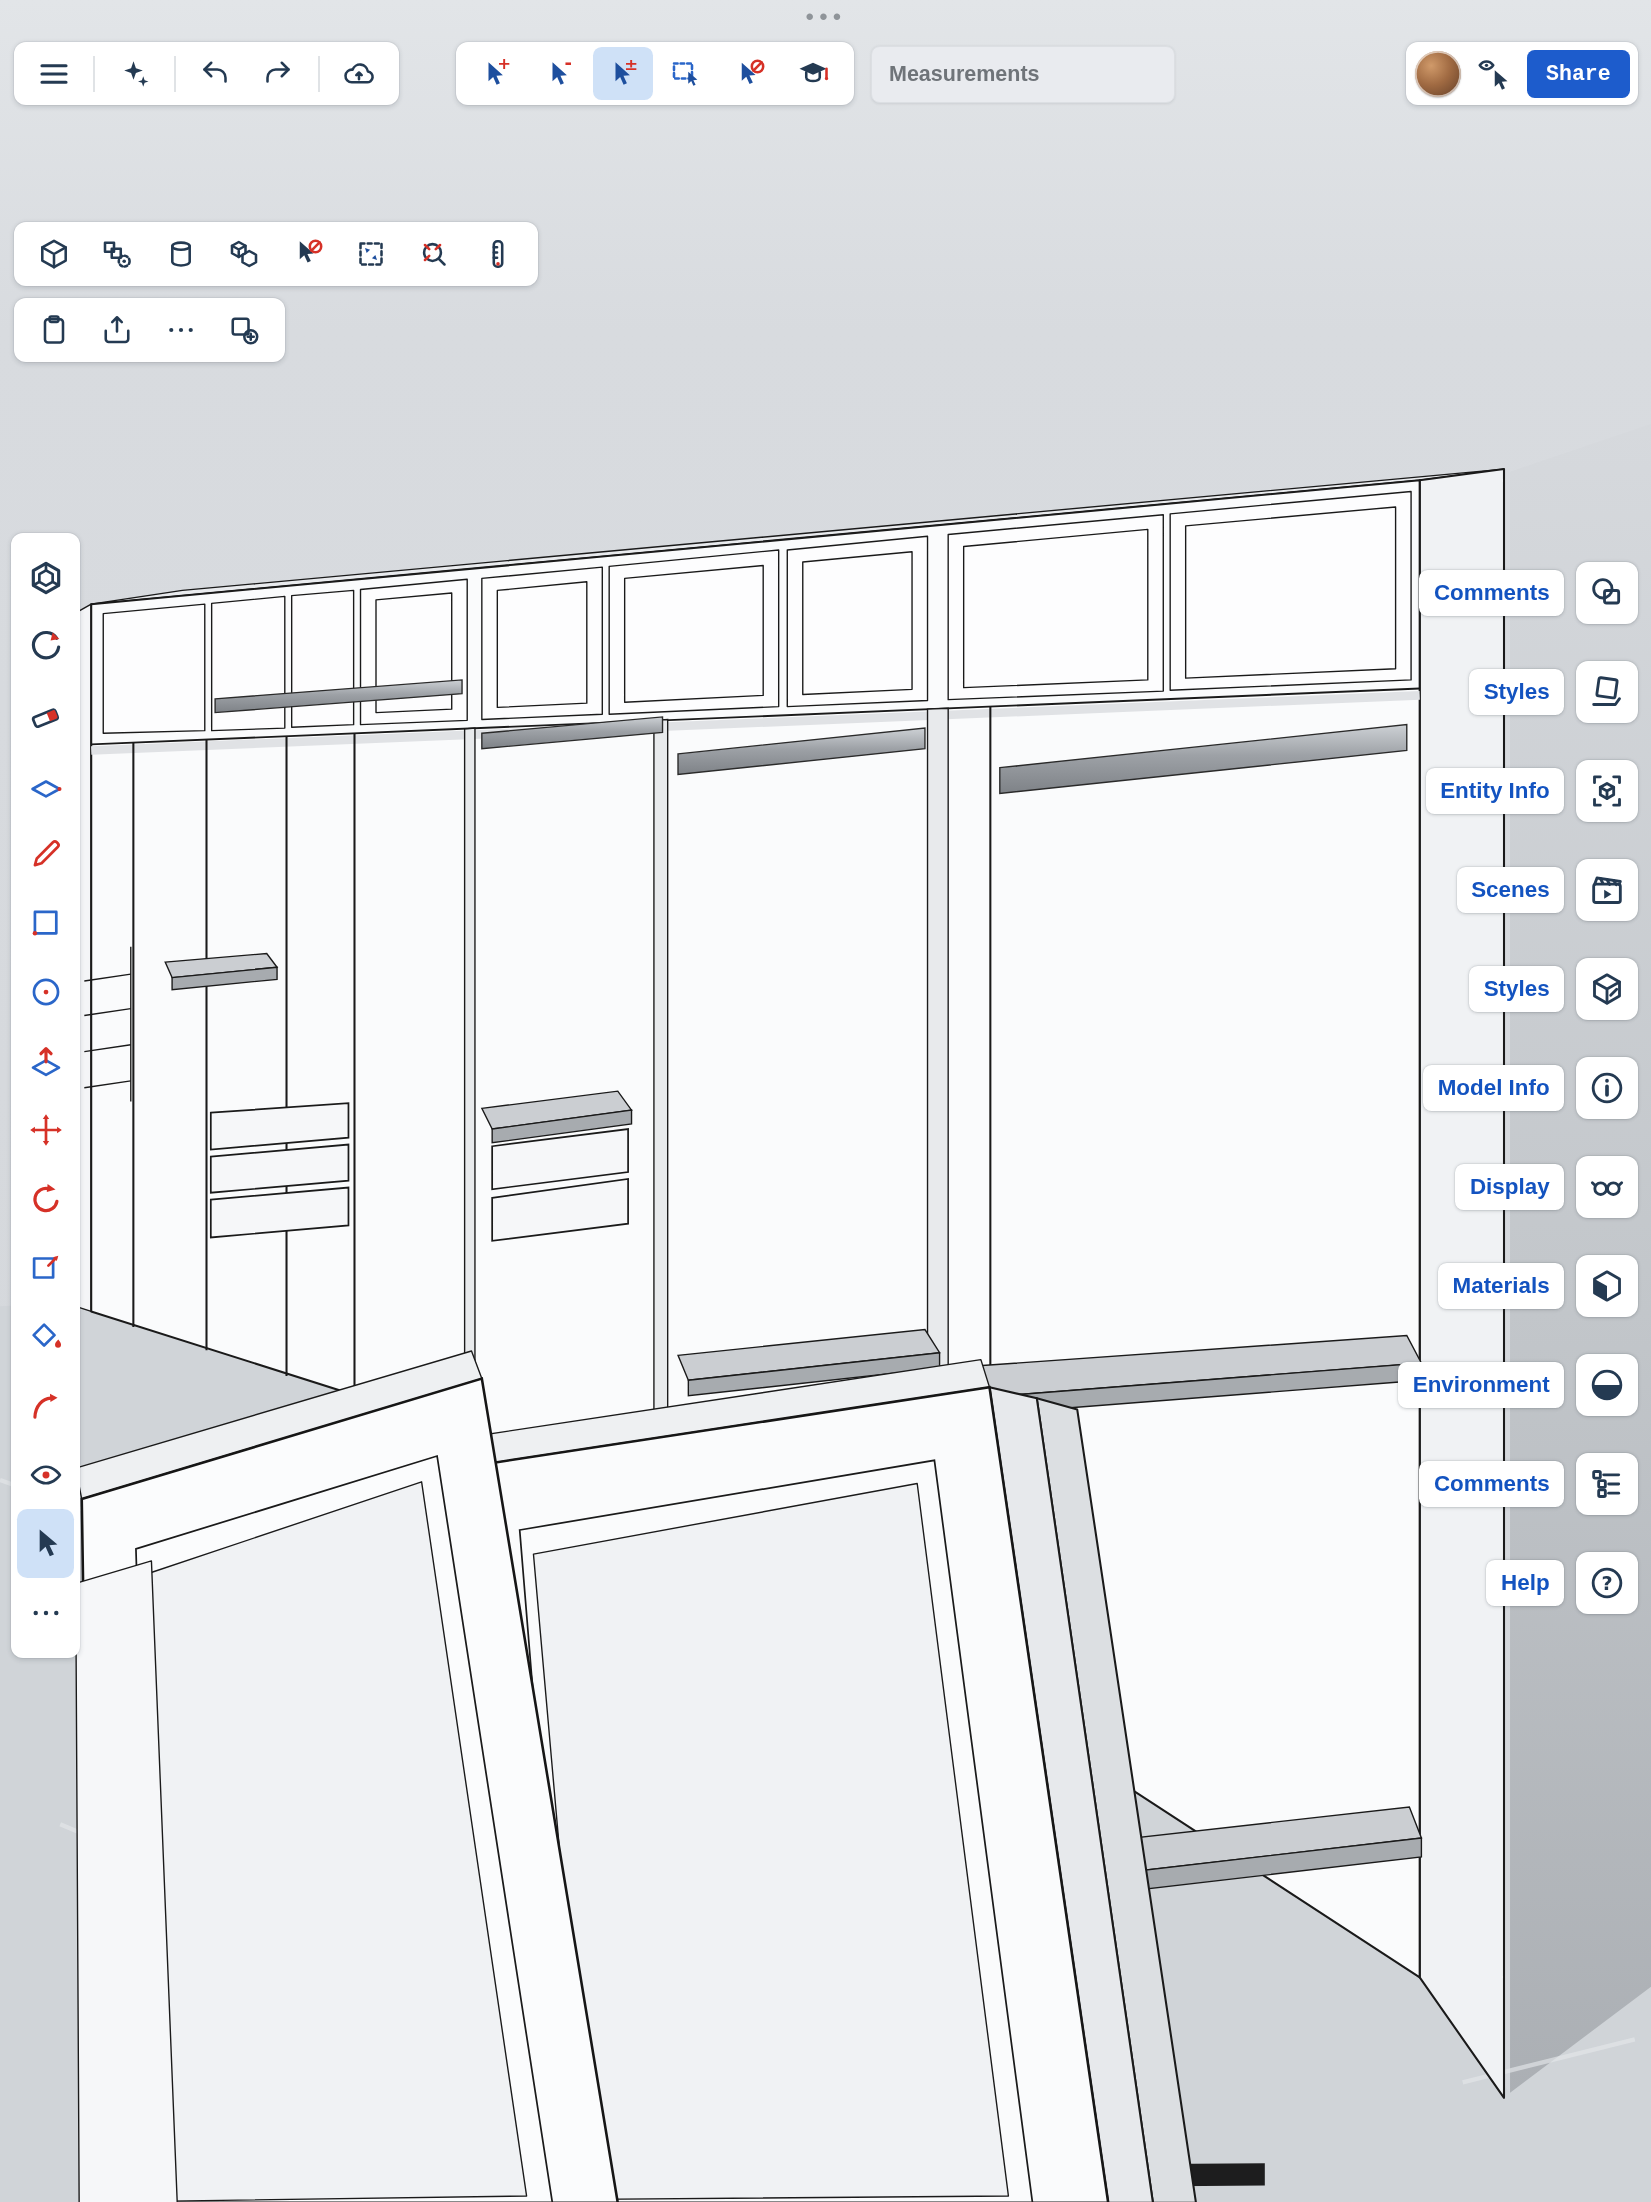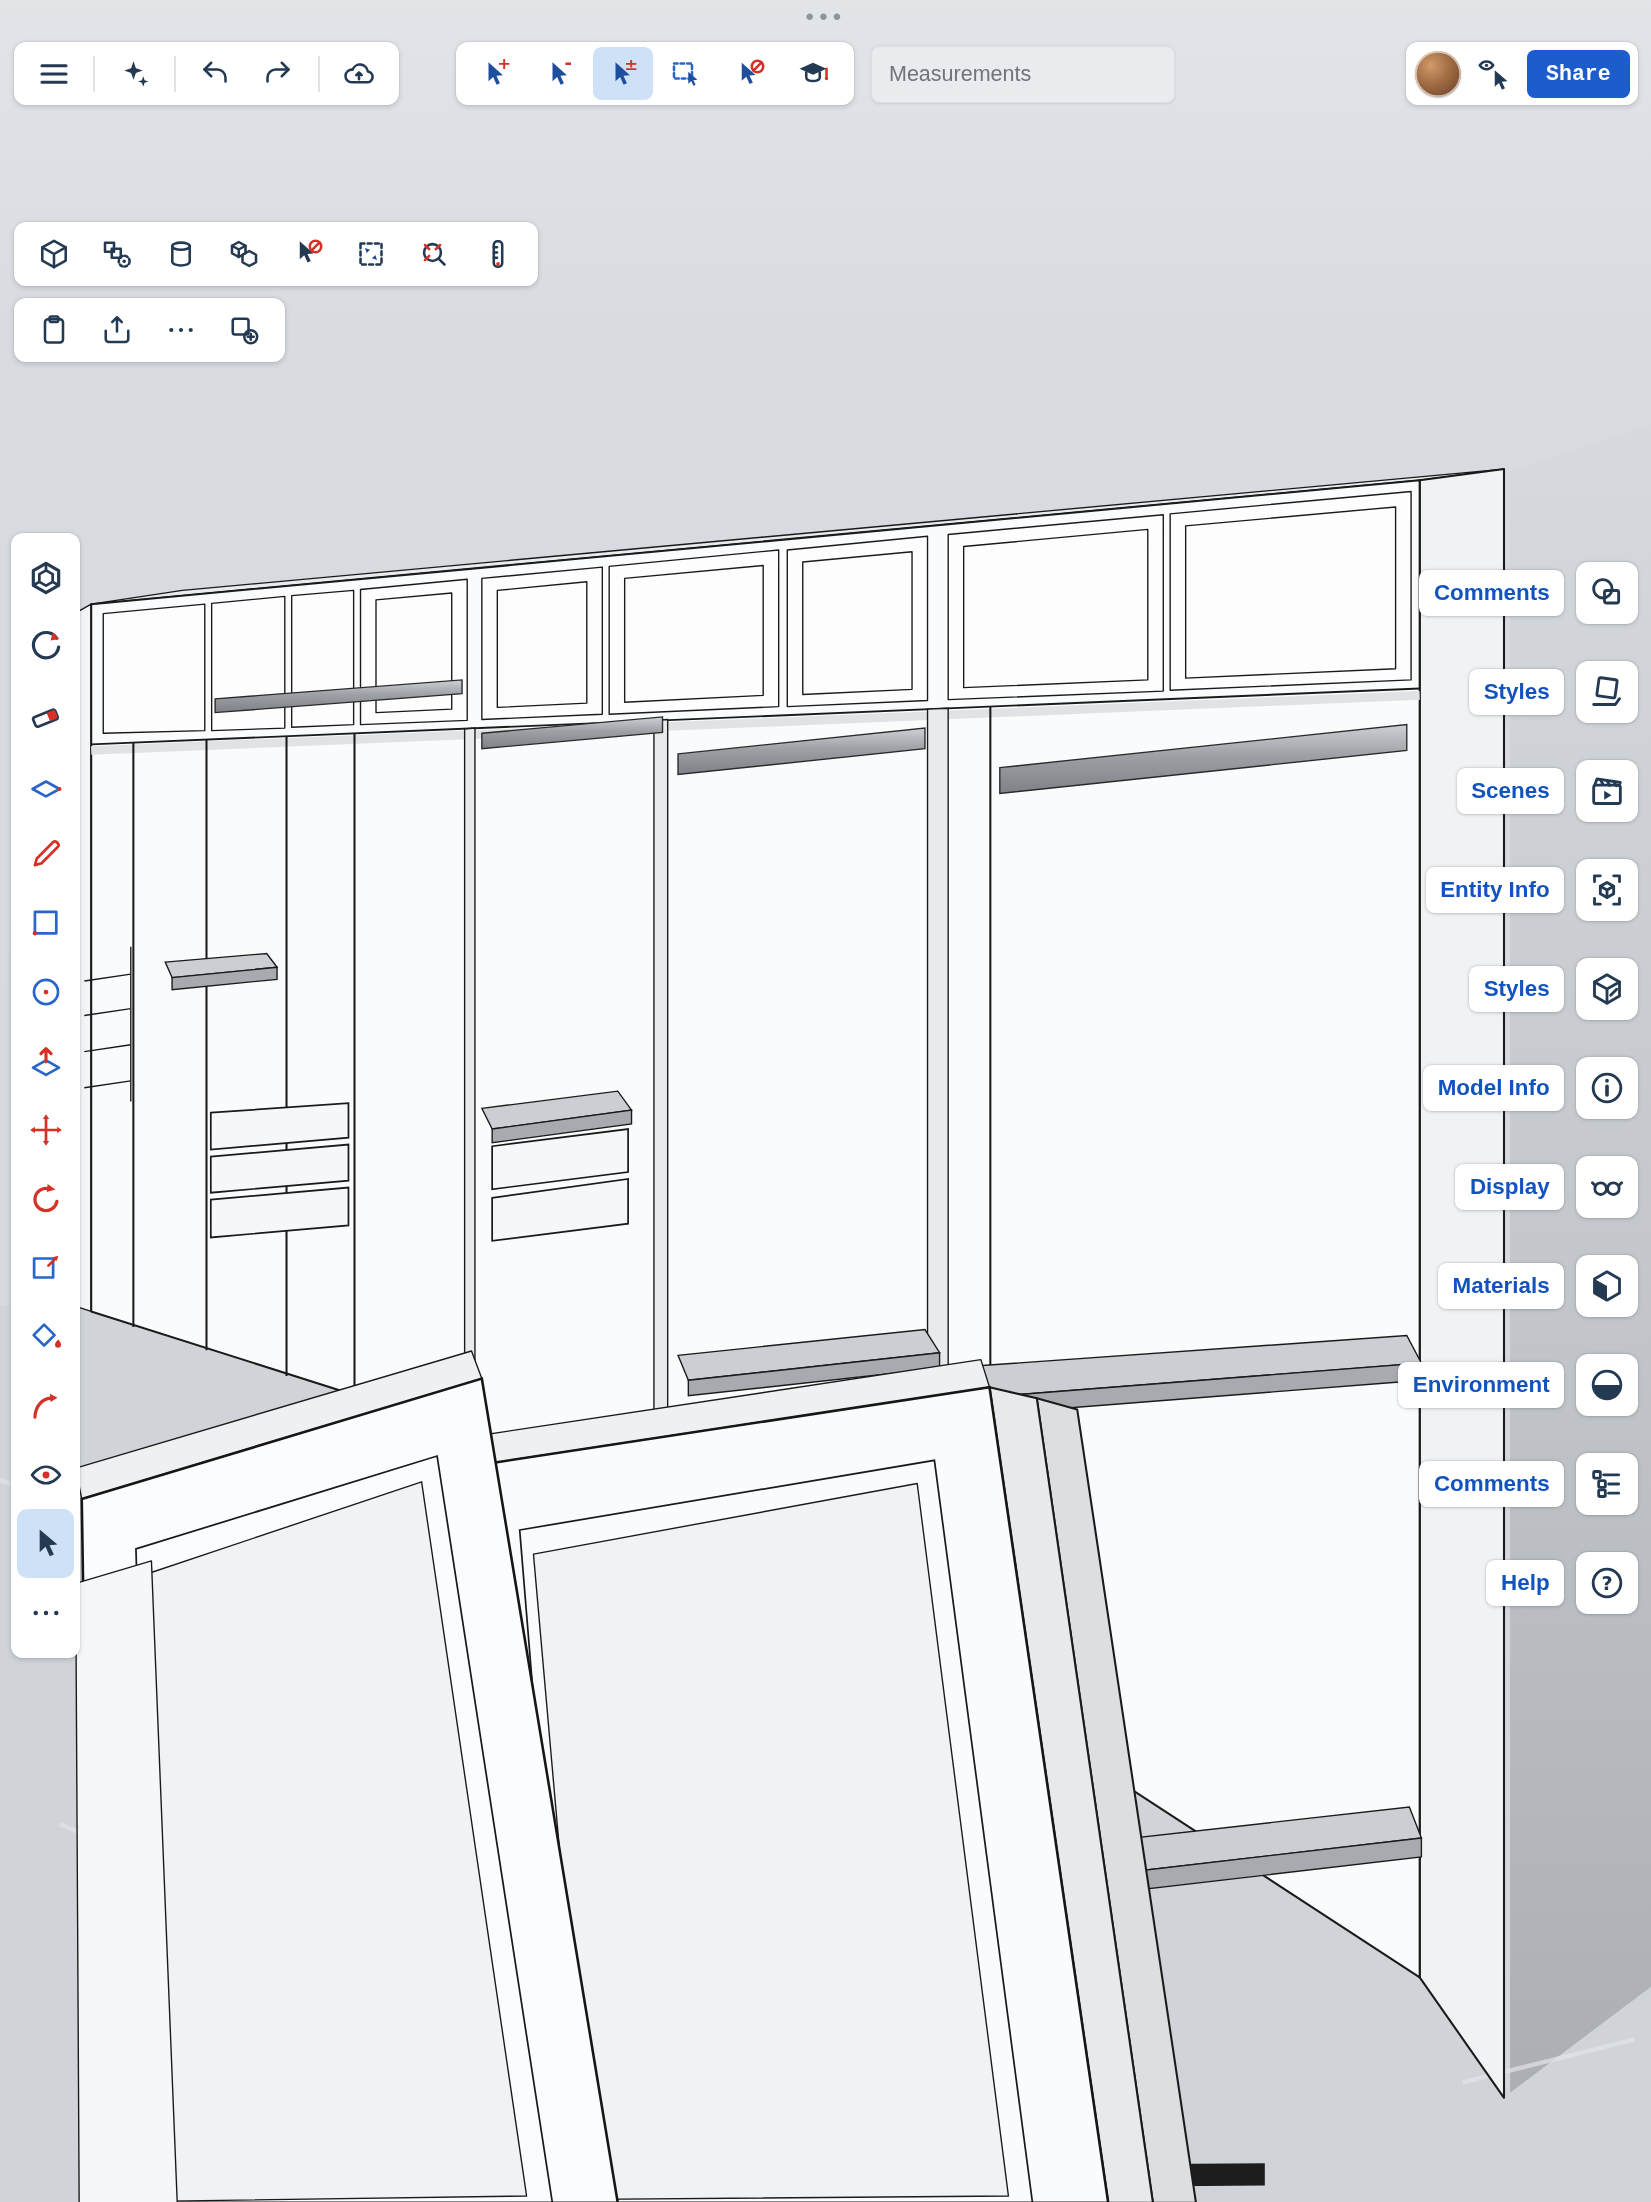--- a/index.html
+++ b/index.html
@@ -16,21 +16,21 @@
   .tbtn{width:60px;height:53px;border-radius:8.6px;display:flex;align-items:center;justify-content:center;flex:none;}
   .tbtn.active{background:#cfe1f7;}
   .tbtn svg{width:36px;height:36px;}
   .vdiv{width:1.7px;height:36px;background:#e0e3e6;margin:0 6px;flex:none;}
   #topdots{position:absolute;top:3.4px;left:50%;transform:translateX(-50%);
     color:#8f9499;font-size:24px;letter-spacing:5.2px;z-index:6;}
   
   .measure{position:absolute;left:871px;top:46px;width:268px;height:55px;z-index:5;
     background:#e9ebef;border:0.9px solid #dcdfe3;border-radius:8.6px;padding:0 17px;
     font-size:21.5px;color:#33383d;font-family:"Liberation Sans",sans-serif;outline:none;
-    box-shadow:0 0.9px 2.6px rgba(40,50,60,.10);}
+    box-shadow:0 0.9px 2.6px rgba(40,50,60,.10);font-weight:bold;}
   .measure::placeholder{color:#6f7479;}
   
   #rightcluster{right:13.8px;top:42px;height:63px;}
   #rightcluster .hrow{gap:10.3px;padding:0 8.6px;}
   .avatar{width:46px;height:46px;border-radius:50%;flex:none;
     background:radial-gradient(circle at 35% 32%,#d09a6a 0%,#a06a42 45%,#5f3c26 100%);
     box-shadow:inset 0 0 0 1.7px rgba(255,255,255,.6),0 0.9px 1.7px rgba(0,0,0,.25);}
   .share{background:#1d5ccc;color:#fff;border:none;border-radius:7.7px;
     font-size:21.5px;font-weight:bold;padding:12px 19px;font-family:Liberation Mono, monospace;}
   
@@ -500,38 +500,38 @@
     <div class="rlabel">Styles</div>
     <div class="ricon">
       <svg viewBox="0 0 24 24">
         <rect class="nv" x="6.5" y="4" width="11" height="11" rx="1.2" transform="rotate(8 12 9.5)"></rect>
         <path class="nv" d="M4 19.5h13l2.5-3.5"></path>
       </svg>
     </div>
   </div>
 
   <div class="rrow">
+    <div class="rlabel">Entity Info</div>
+    <div class="ricon">
+      <svg viewBox="0 0 24 24">
+        <path class="nv" d="M8 3.5H4.5V7M16 3.5h3.5V7M19.5 17v3.5H16M8 20.5H4.5V17"></path>
+        <path class="nv" d="M12 7.5l4 2.3v4.4l-4 2.3-4-2.3V9.8Z"></path>
+          <path class="nv" d="M8 9.8l4 2.2 4-2.2M12 12v4.5"></path>
+      </svg>
+    </div>
+  </div>
+
+  <div class="rrow">
     <div class="rlabel">Scenes</div>
     <div class="ricon">
       <svg viewBox="0 0 24 24">
         <rect class="nv" x="4" y="8.5" width="16" height="11" rx="1.4"></rect>
         <path class="nv" d="M4.6 8.6 6 4.8l14 2-.8 1.9"></path>
         <path class="nv" d="M8 5.1l1.6 3M12 5.7l1.6 3M16 6.3l1.6 2.6"></path>
         <path class="fnv" d="M10.3 11.8l4.4 2.7-4.4 2.7Z"></path>
-      </svg>
-    </div>
-  </div>
-
-  <div class="rrow">
-    <div class="rlabel">Entity Info</div>
-    <div class="ricon">
-      <svg viewBox="0 0 24 24">
-        <path class="nv" d="M8 3.5H4.5V7M16 3.5h3.5V7M19.5 17v3.5H16M8 20.5H4.5V17"></path>
-        <path class="nv" d="M12 7.5l4 2.3v4.4l-4 2.3-4-2.3V9.8Z"></path>
-          <path class="nv" d="M8 9.8l4 2.2 4-2.2M12 12v4.5"></path>
       </svg>
     </div>
   </div>
 
 
   <div class="rrow">
     <div class="rlabel">Styles</div>
     <div class="ricon">
       <svg viewBox="0 0 24 24">
         <path class="nv" d="M12 3.5 19.5 7.8v8.4L12 20.5l-7.5-4.3V7.8Z"></path>

